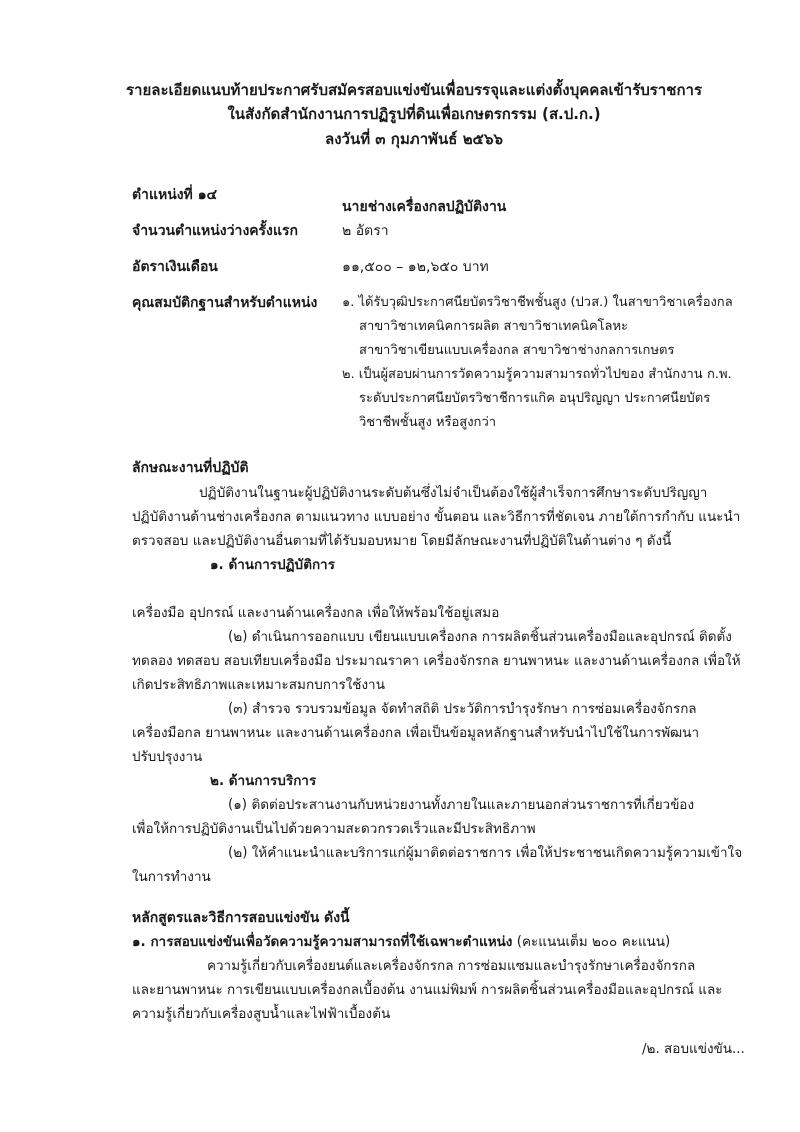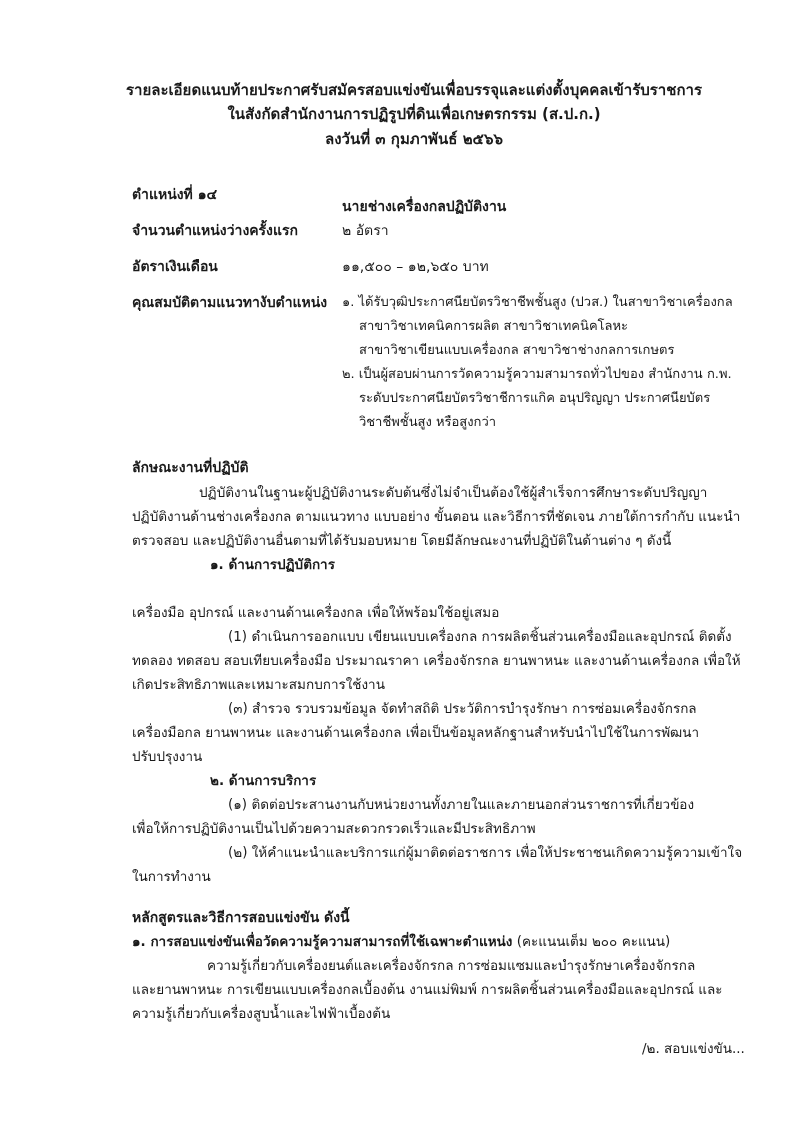--- a/index.html
+++ b/index.html
@@ -26,36 +26,36 @@
 
   <div class="lbl" style="top:183px;">ตำแหน่งที่ ๑๔</div>
   <div class="val bold" style="top:183px;margin-top:12px;">นายช่างเครื่องกลปฏิบัติงาน</div>
 
   <div class="lbl" style="top:219px;">จำนวนตำแหน่งว่างครั้งแรก</div>
   <div class="val" style="top:219px;">๒  อัตรา</div>
 
   <div class="lbl" style="top:255px;">อัตราเงินเดือน</div>
   <div class="val" style="top:255px;">๑๑,๕๐๐ – ๑๒,๖๕๐  บาท</div>
 
-  <div class="lbl" style="top:291px;">คุณสมบัติตามแนวทางับตำแหน่ง</div>
+  <div class="lbl" style="top:291px;">คุณสมบัติกฐานสำหรับตำแหน่ง</div>
   <div class="val" style="top:291px; font-size:13px;">๑. ได้รับวุฒิประกาศนียบัตรวิชาชีพชั้นสูง (ปวส.) ในสาขาวิชาเครื่องกล</div>
   <div class="val" style="top:315px; left:345px; font-size:13px;">สาขาวิชาเทคนิคการผลิต สาขาวิชาเทคนิคโลหะ</div>
   <div class="val" style="top:339px; left:345px; font-size:13px;">สาขาวิชาเขียนแบบเครื่องกล สาขาวิชาช่างกลการเกษตร</div>
   <div class="val" style="top:363px; font-size:13px;">๒. เป็นผู้สอบผ่านการวัดความรู้ความสามารถทั่วไปของ  สำนักงาน ก.พ.</div>
   <div class="val" style="top:387px; left:345px; font-size:13px;">ระดับประกาศนียบัตรวิชาชีการแกิค อนุปริญญา ประกาศนียบัตร</div>
   <div class="val" style="top:411px; left:345px; font-size:13px;">วิชาชีพชั้นสูง  หรือสูงกว่า</div>
 
   <div class="line bold" style="top:456px; left:118px; font-size:14px;">ลักษณะงานที่ปฏิบัติ</div>
   <div class="line" style="top:481px; left:185px;">ปฏิบัติงานในฐานะผู้ปฏิบัติงานระดับต้นซึ่งไม่จำเป็นต้องใช้ผู้สำเร็จการศึกษาระดับปริญญา</div>
   <div class="line" style="top:529px; left:118px;">ตรวจสอบ และปฏิบัติงานอื่นตามที่ได้รับมอบหมาย โดยมีลักษณะงานที่ปฏิบัติในด้านต่าง ๆ ดังนี้</div>
   <div class="line" style="top:505px; left:118px;">ปฏิบัติงานด้านช่างเครื่องกล ตามแนวทาง แบบอย่าง ขั้นตอน และวิธีการที่ชัดเจน ภายใต้การกำกับ แนะนำ</div>
 
   <div class="line bold" style="top:553px; left:196px;">๑. ด้านการปฏิบัติการ</div>
   <div class="line" style="top:601px; left:118px;">เครื่องมือ อุปกรณ์ และงานด้านเครื่องกล เพื่อให้พร้อมใช้อยู่เสมอ</div>
-  <div class="line" style="top:625px; left:214px;">(1) ดำเนินการออกแบบ เขียนแบบเครื่องกล การผลิตชิ้นส่วนเครื่องมือและอุปกรณ์ ติดตั้ง</div>
+  <div class="line" style="top:625px; left:214px;">(๒) ดำเนินการออกแบบ เขียนแบบเครื่องกล การผลิตชิ้นส่วนเครื่องมือและอุปกรณ์ ติดตั้ง</div>
   <div class="line" style="top:649px; left:118px;">ทดลอง ทดสอบ สอบเทียบเครื่องมือ ประมาณราคา เครื่องจักรกล ยานพาหนะ และงานด้านเครื่องกล เพื่อให้</div>
   <div class="line" style="top:673px; left:118px;">เกิดประสิทธิภาพและเหมาะสมกบการใช้งาน</div>
   <div class="line" style="top:697px; left:214px;">(๓) สำรวจ รวบรวมข้อมูล จัดทำสถิติ ประวัติการบำรุงรักษา การซ่อมเครื่องจักรกล</div>
   <div class="line" style="top:721px; left:118px;">เครื่องมือกล ยานพาหนะ และงานด้านเครื่องกล เพื่อเป็นข้อมูลหลักฐานสำหรับนำไปใช้ในการพัฒนา</div>
   <div class="line" style="top:745px; left:118px;">ปรับปรุงงาน</div>
 
   <div class="line bold" style="top:769px; left:196px;">๒. ด้านการบริการ</div>
   <div class="line" style="top:793px; left:214px;">(๑) ติดต่อประสานงานกับหน่วยงานทั้งภายในและภายนอกส่วนราชการที่เกี่ยวข้อง</div>
   <div class="line" style="top:817px; left:118px;">เพื่อให้การปฏิบัติงานเป็นไปด้วยความสะดวกรวดเร็วและมีประสิทธิภาพ</div>
   <div class="line" style="top:841px; left:214px;">(๒) ให้คำแนะนำและบริการแก่ผู้มาติดต่อราชการ เพื่อให้ประชาชนเกิดความรู้ความเข้าใจ</div>

